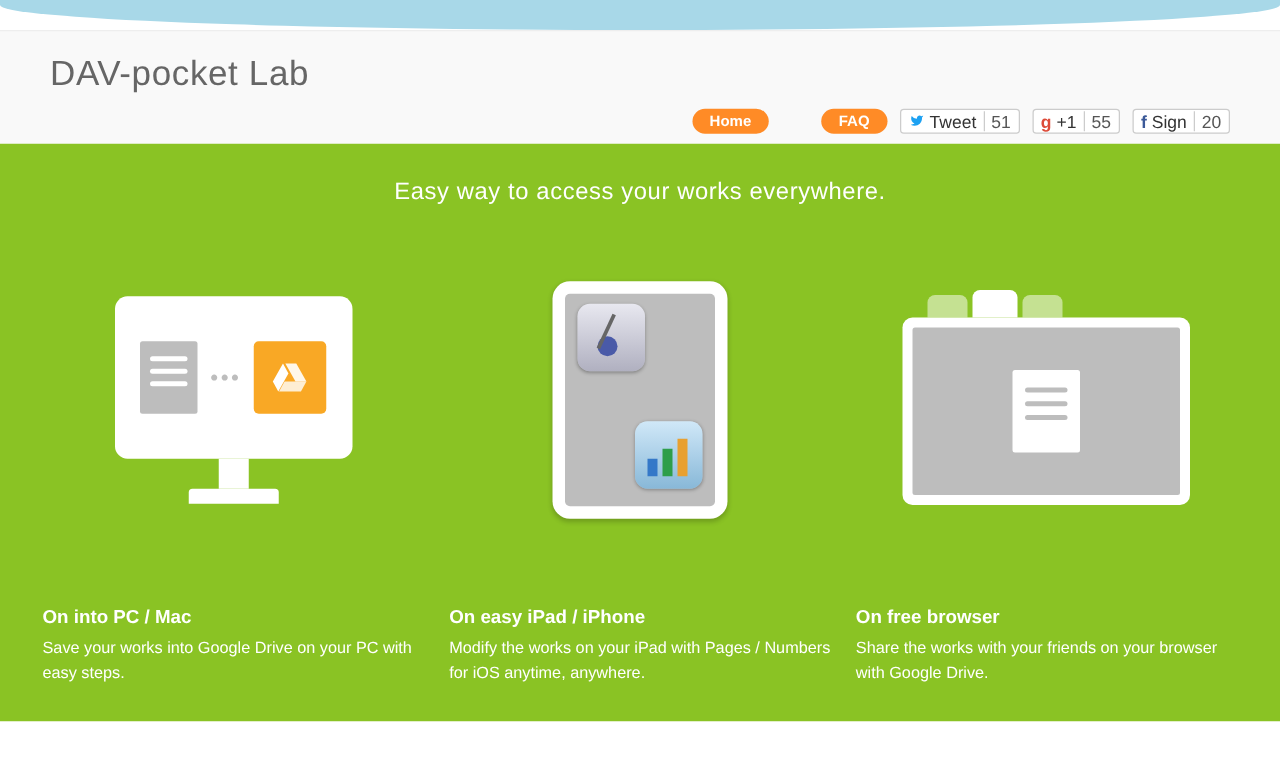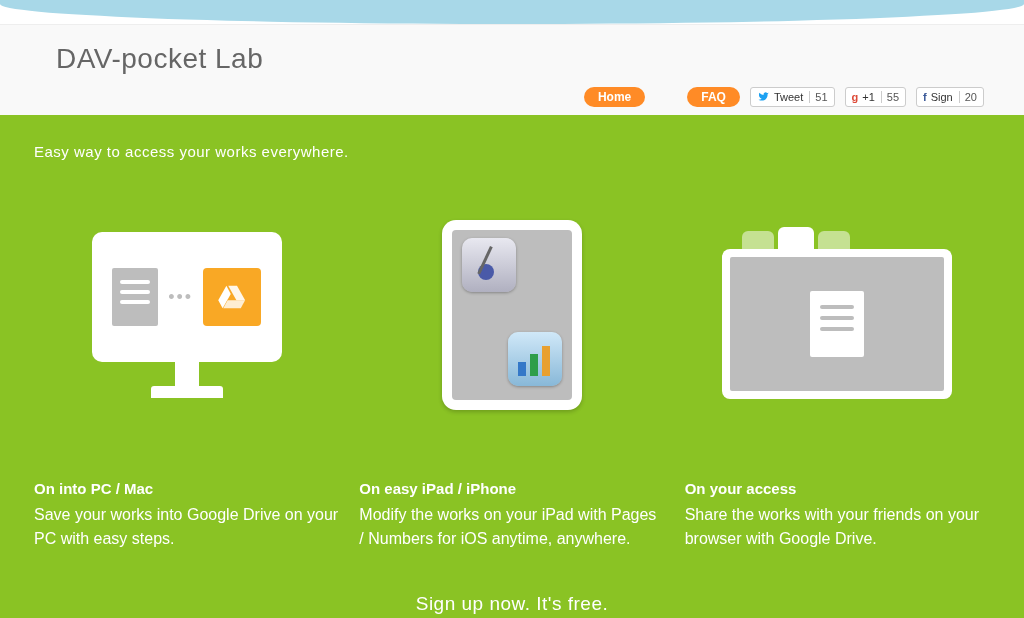--- a/index.html
+++ b/index.html
@@ -1,31 +1,31 @@
 <!DOCTYPE html>
 <html><head>
 <meta charset="utf-8">
 <style>
 * { margin: 0; padding: 0; box-sizing: border-box; }
 body { font-family: Verdana, Geneva, sans-serif; width: 1024px; height: 618px; overflow: hidden; background: #fff; }
 
 .wave-bg { height: 24px; background: #a8d8e8; border-bottom-left-radius: 50% 20px; border-bottom-right-radius: 50% 20px; }
 
 .header-band { background: #f9f9f9; padding: 18px 0 0 0; border-top: 1px solid #eee; }
-.header-title { font-size: 28px; color: #666; font-weight: normal; padding-left: 56px; letter-spacing: 0.5px; }
+.header-title { font-size: 28px; color: #666; font-weight: normal; padding-left: 40px; letter-spacing: 0.5px; }
 .nav-row { display: flex; justify-content: flex-end; align-items: center; gap: 10px; padding: 12px 40px 8px 0; }
 .pill { background: #ff8b26; color: #fff; font-size: 12px; font-weight: bold; padding: 3px 14px; border-radius: 12px; cursor: pointer; margin-left: 32px; }
-.social-btn { display: inline-flex; align-items: center; height: 20px; font-size: 11px; background: #fff; border: 1px solid #ccc; border-radius: 3px; padding: 0 6px; gap: 4px; cursor: pointer; color: #333; }
+.social-btn { display: inline-flex; align-items: center; height: 20px; font-size: 14px; background: #fff; border: 1px solid #ccc; border-radius: 3px; padding: 0 6px; gap: 4px; cursor: pointer; color: #333; }
 .social-btn .count-bubble { background: #fff; border-left: 1px solid #ccc; padding: 0 0 0 5px; margin-left: 2px; color: #555; }
 .tw-icon { color: #1da1f2; }
 .gp-icon { color: #dd4b39; font-weight: bold; }
 .fb-icon { color: #3b5998; font-weight: bold; }
 
 .hero { background: #8ac324; color: #fff; padding: 28px 34px 30px 34px; }
-.hero-title { font-size: 15px; letter-spacing: 0.5px; font-weight: normal; margin-bottom: 50px; }
+.hero-title { text-align: center; font-size: 19px; letter-spacing: 0.5px; font-weight: normal; margin-bottom: 50px; }
 .cols { display: flex; justify-content: space-between; gap: 20px; }
 .col { flex: 1; display: flex; flex-direction: column; }
 .illus-wrap { height: 210px; display: flex; align-items: center; justify-content: center; margin-bottom: 60px; }
 
 .monitor { width: 190px; }
 .monitor-screen { background: #fff; border-radius: 10px; padding: 10px; height: 130px; display: flex; align-items: center; justify-content: center; gap: 10px; }
 .doc-mini { width: 46px; height: 58px; background: #bdbdbd; border-radius: 2px; padding: 12px 8px; display: flex; flex-direction: column; gap: 6px; }
 .doc-mini span { height: 4px; background: #fff; border-radius: 2px; }
 .dots { color: #bdbdbd; font-size: 18px; letter-spacing: 2px; }
 .gdrive { width: 58px; height: 58px; background: #f9a825; border-radius: 4px; display: flex; align-items: center; justify-content: center; }
@@ -41,21 +41,21 @@
 .browser { width: 230px; }
 .tabs { display: flex; gap: 4px; padding-left: 20px; }
 .tab { width: 32px; height: 18px; background: rgba(255,255,255,0.5); border-radius: 6px 6px 0 0; }
 .tab.active { background: #fff; width: 36px; height: 22px; margin-top: -4px; }
 .browser-win { background: #fff; border-radius: 8px; padding: 8px; height: 150px; }
 .browser-inner { background: #bdbdbd; width: 100%; height: 100%; border-radius: 2px; display: flex; align-items: center; justify-content: center; }
 .doc-big { width: 54px; height: 66px; background: #fff; border-radius: 2px; padding: 14px 10px; display: flex; flex-direction: column; gap: 7px; }
 .doc-big span { height: 4px; background: #bdbdbd; border-radius: 2px; }
 
 .col-title { font-weight: bold; font-size: 15px; margin-bottom: 6px; }
-.col-desc { font-size: 16px; line-height: 1.5; }
+.col-desc { font-size: 13px; line-height: 1.5; }
 
 .cta { text-align: center; font-size: 19px; margin-top: 42px; letter-spacing: 0.5px; }
 </style>
 </head>
 <body>
 
 <div class="wave-bg"></div>
 
 <div class="header-band">
   <h1 class="header-title">DAV-pocket Lab</h1>
@@ -151,20 +151,19 @@
             <div class="browser-inner">
               <div class="doc-big">
                   <span></span>
                   <span></span>
                   <span></span>
                 </div>
             </div>
           </div>
         </div>
       </div>
-      <div class="col-title">On your access</div>
+      <div class="col-title">On free browser</div>
       <div class="col-desc">Share the works with your friends on your browser with Google Drive.</div>
     </div>
 
   </div>
 
-  <div class="cta">Sign up now. It's free.</div>
 </div>
 
 </body></html>

